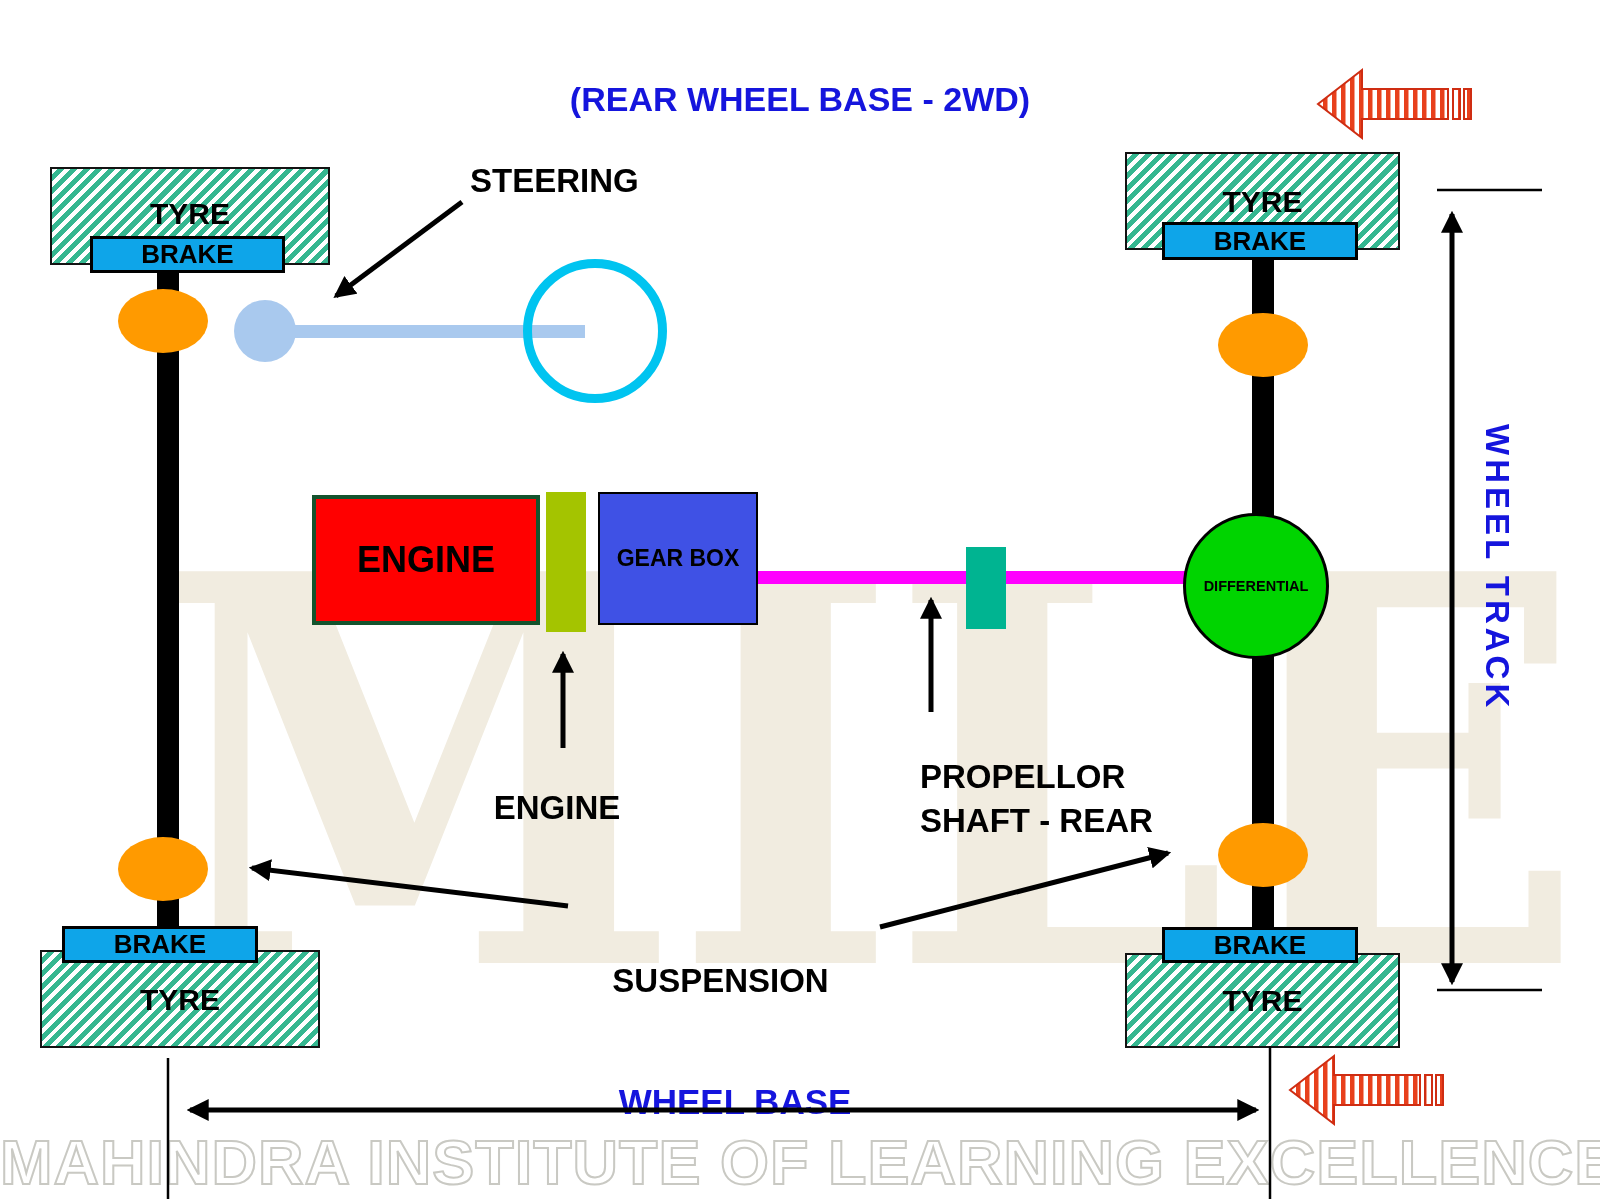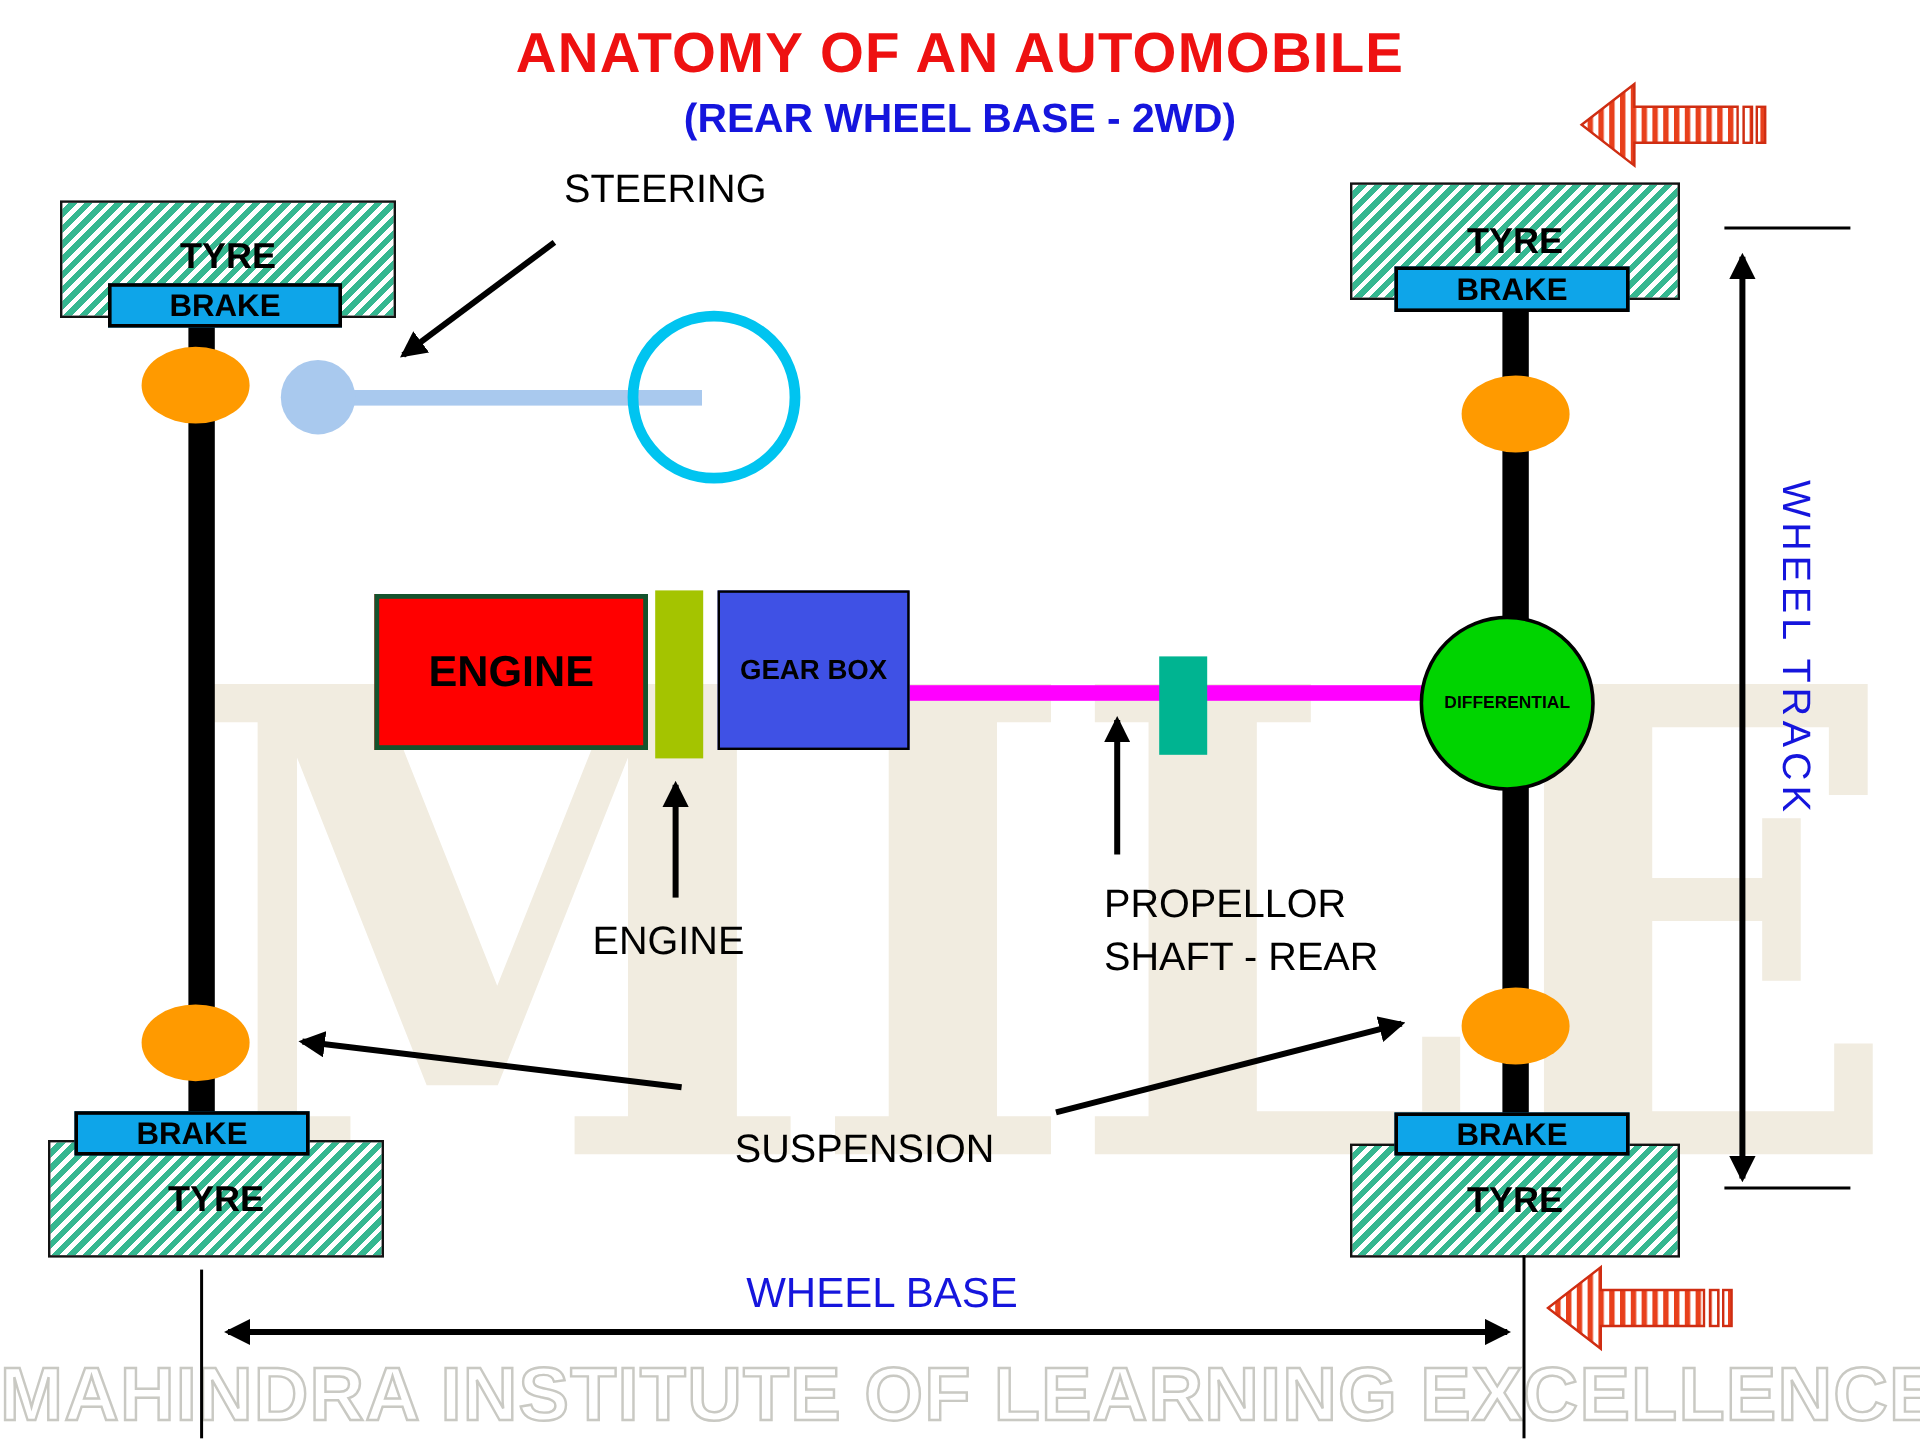--- a/index.html
+++ b/index.html
@@ -26,21 +26,21 @@
   .title {
     position:absolute; left:0; top:16px; width:1600px; z-index:3;
     text-align:center; font-size:47px; font-weight:bold; color:#ee1111; letter-spacing:1px;
   }
   .subtitle {
     position:absolute; left:0; top:80px; width:1600px; z-index:3;
     text-align:center; font-size:34px; font-weight:bold; color:#1515dd;
   }
 
   
-  .lbl { position:absolute; z-index:3; font-weight:normal; color:#000; }
+  .lbl { position:absolute; z-index:3; font-weight:bold; color:#000;margin-top:24px; }
   .lbl-steering   { left:470px; top:138px; font-size:33px; }
   .lbl-clutch     { left:462px; top:765px; width:190px; text-align:center; font-size:33px; }
   .lbl-prop       { left:920px; top:731px; font-size:33px; line-height:1.32; white-space:pre-line; }
   .lbl-susp      { left:598px; top:938px; width:245px; text-align:center; font-size:33px; }
   .lbl-wheeltrack { left:1478px; top:400px; height:310px; font-size:33px; color:#1515dd;
                     writing-mode:vertical-rl; letter-spacing:4px; }
   .lbl-wheelbase  { left:560px; top:1058px; width:350px; text-align:center; font-size:35px; color:#1515dd; }
 
   
   .tyre {
@@ -114,21 +114,20 @@
   .stripedarrow { fill:url(#stripePat); stroke:#cf2d12; stroke-width:2; }
 </style>
 </head>
 <body>
 
 <div class="canvas">
 
   <div class="wm-mile">MILE</div>
   <div class="wm-bottom">MAHINDRA INSTITUTE OF LEARNING EXCELLENCE</div>
 
-  <div class="title">ANATOMY OF AN AUTOMOBILE</div>
   <div class="subtitle">(REAR WHEEL BASE - 2WD)</div>
 
   <div class="tyre tyre-ft">
     <div class="tyre-label">TYRE</div>
   </div>
   <div class="tyre tyre-fb">
     <div class="tyre-label">TYRE</div>
   </div>
   <div class="tyre tyre-rt">
     <div class="tyre-label">TYRE</div>

